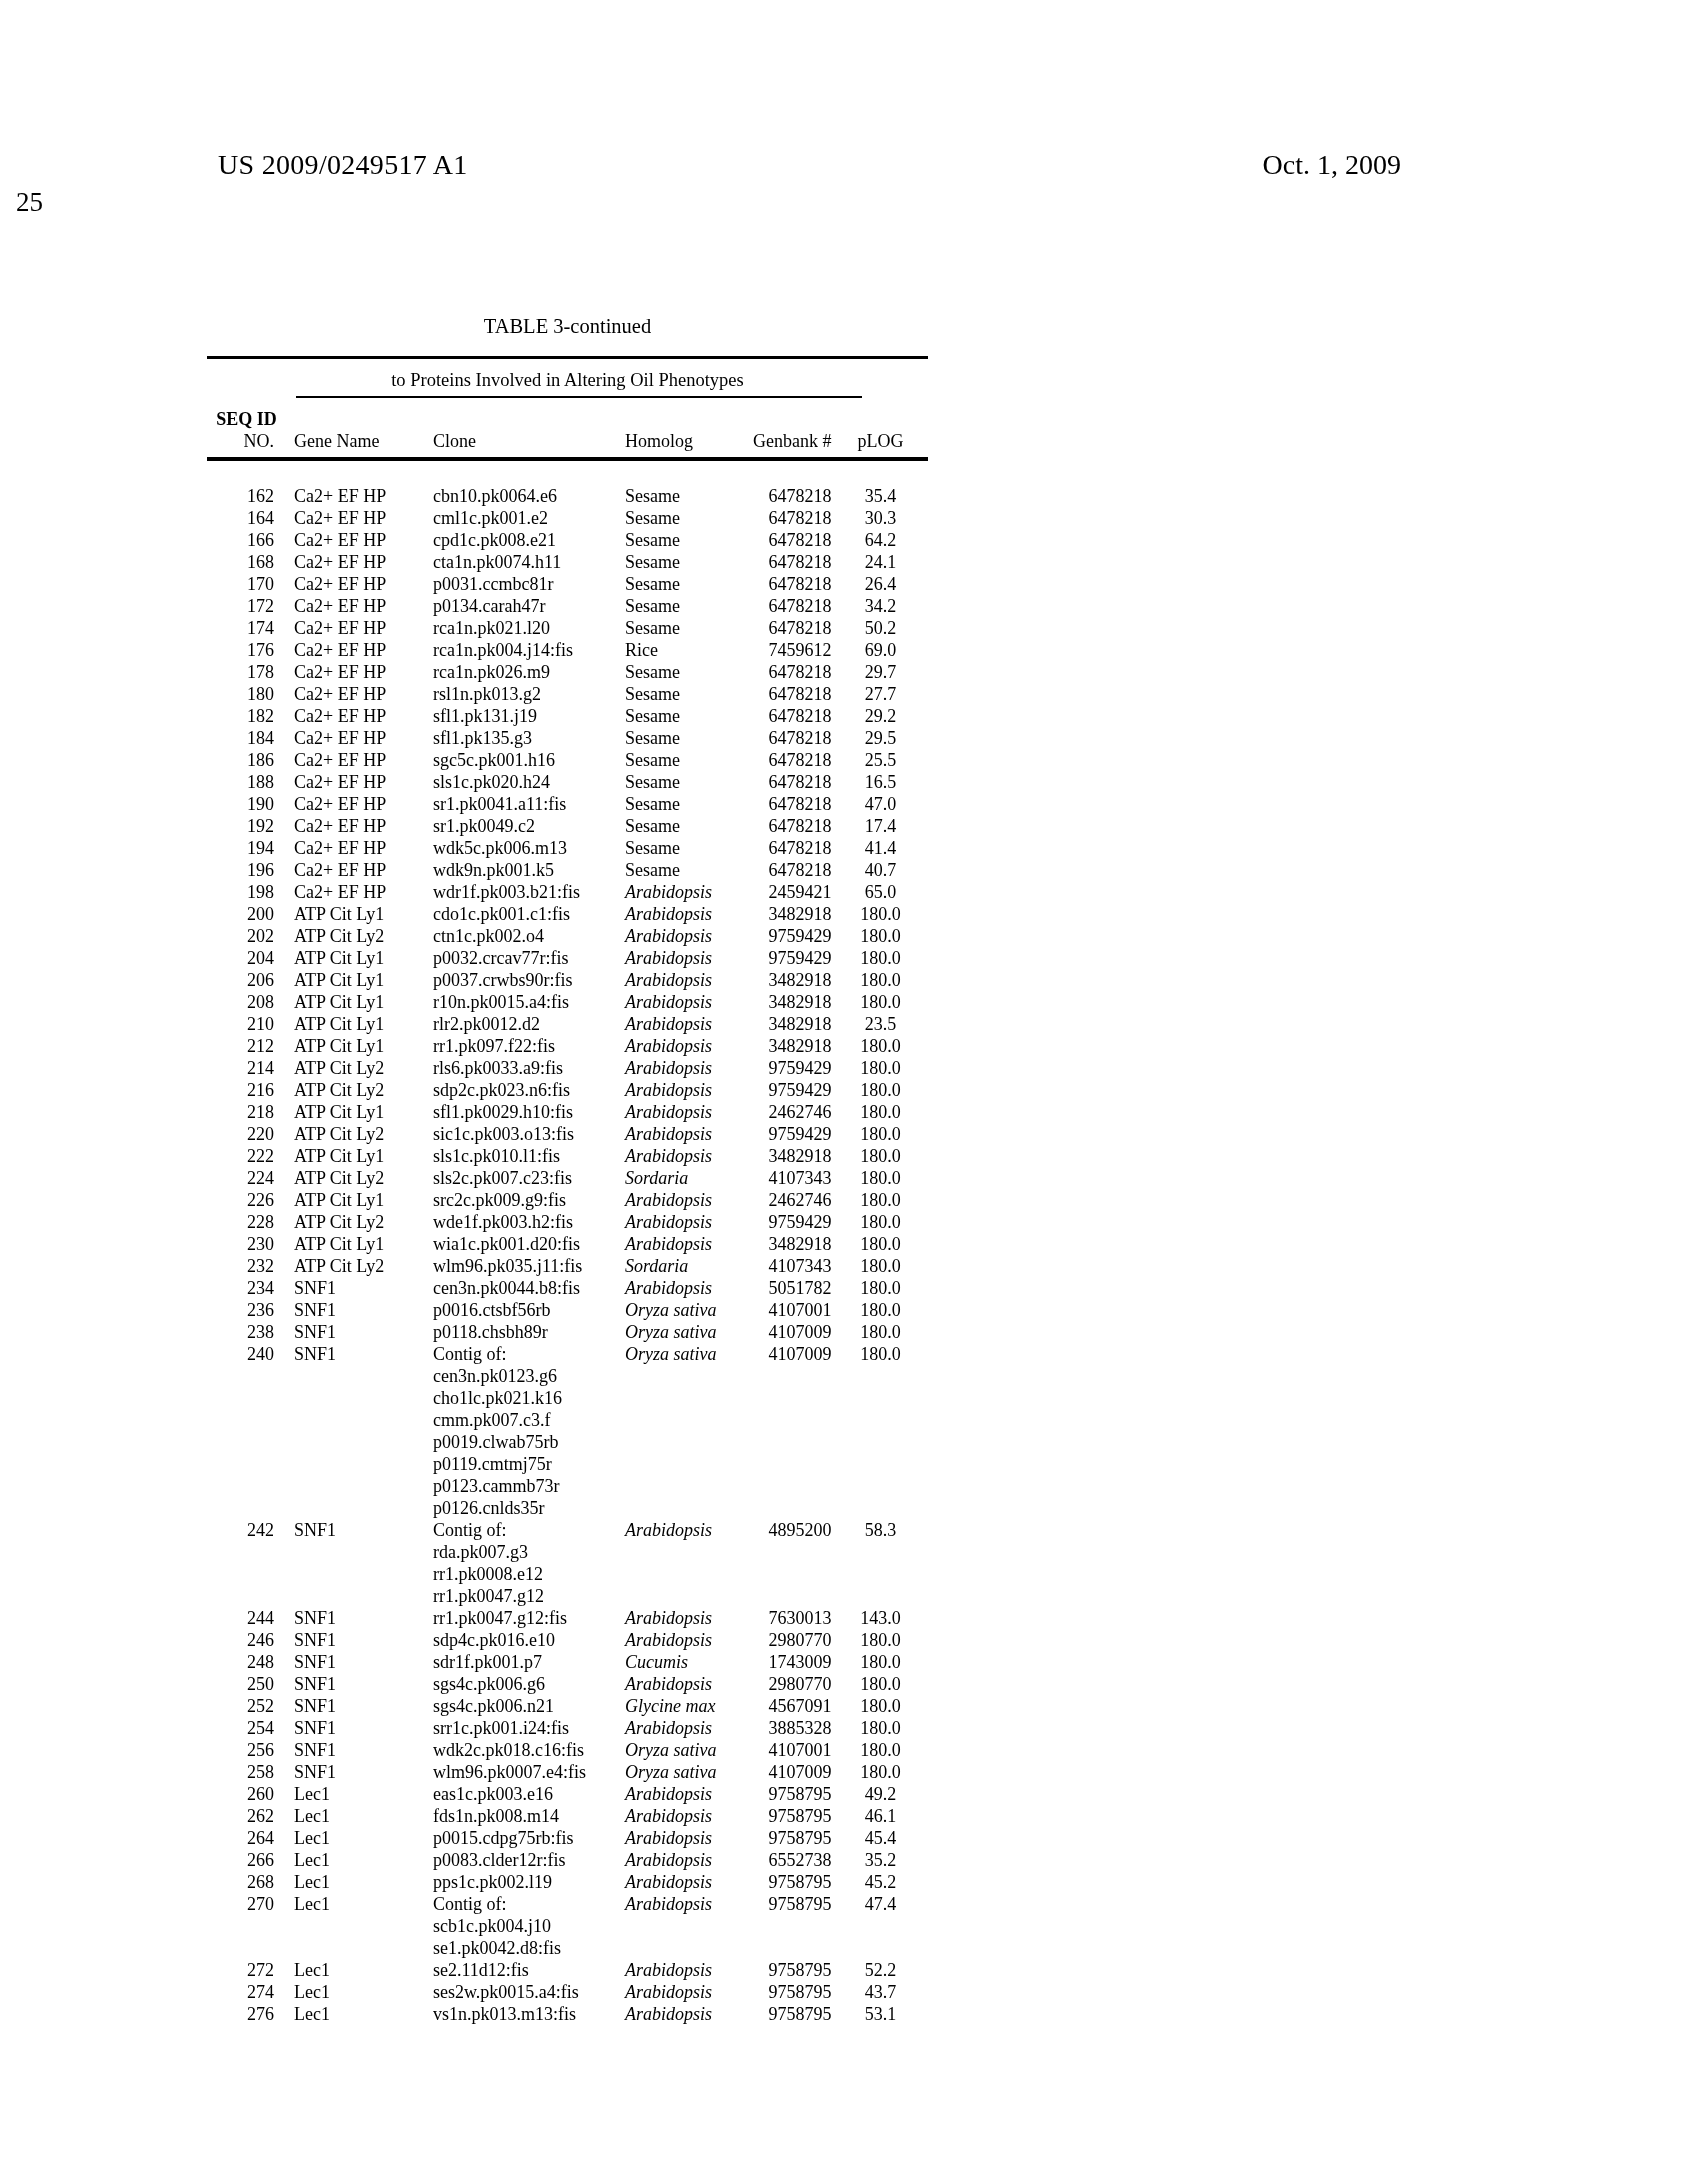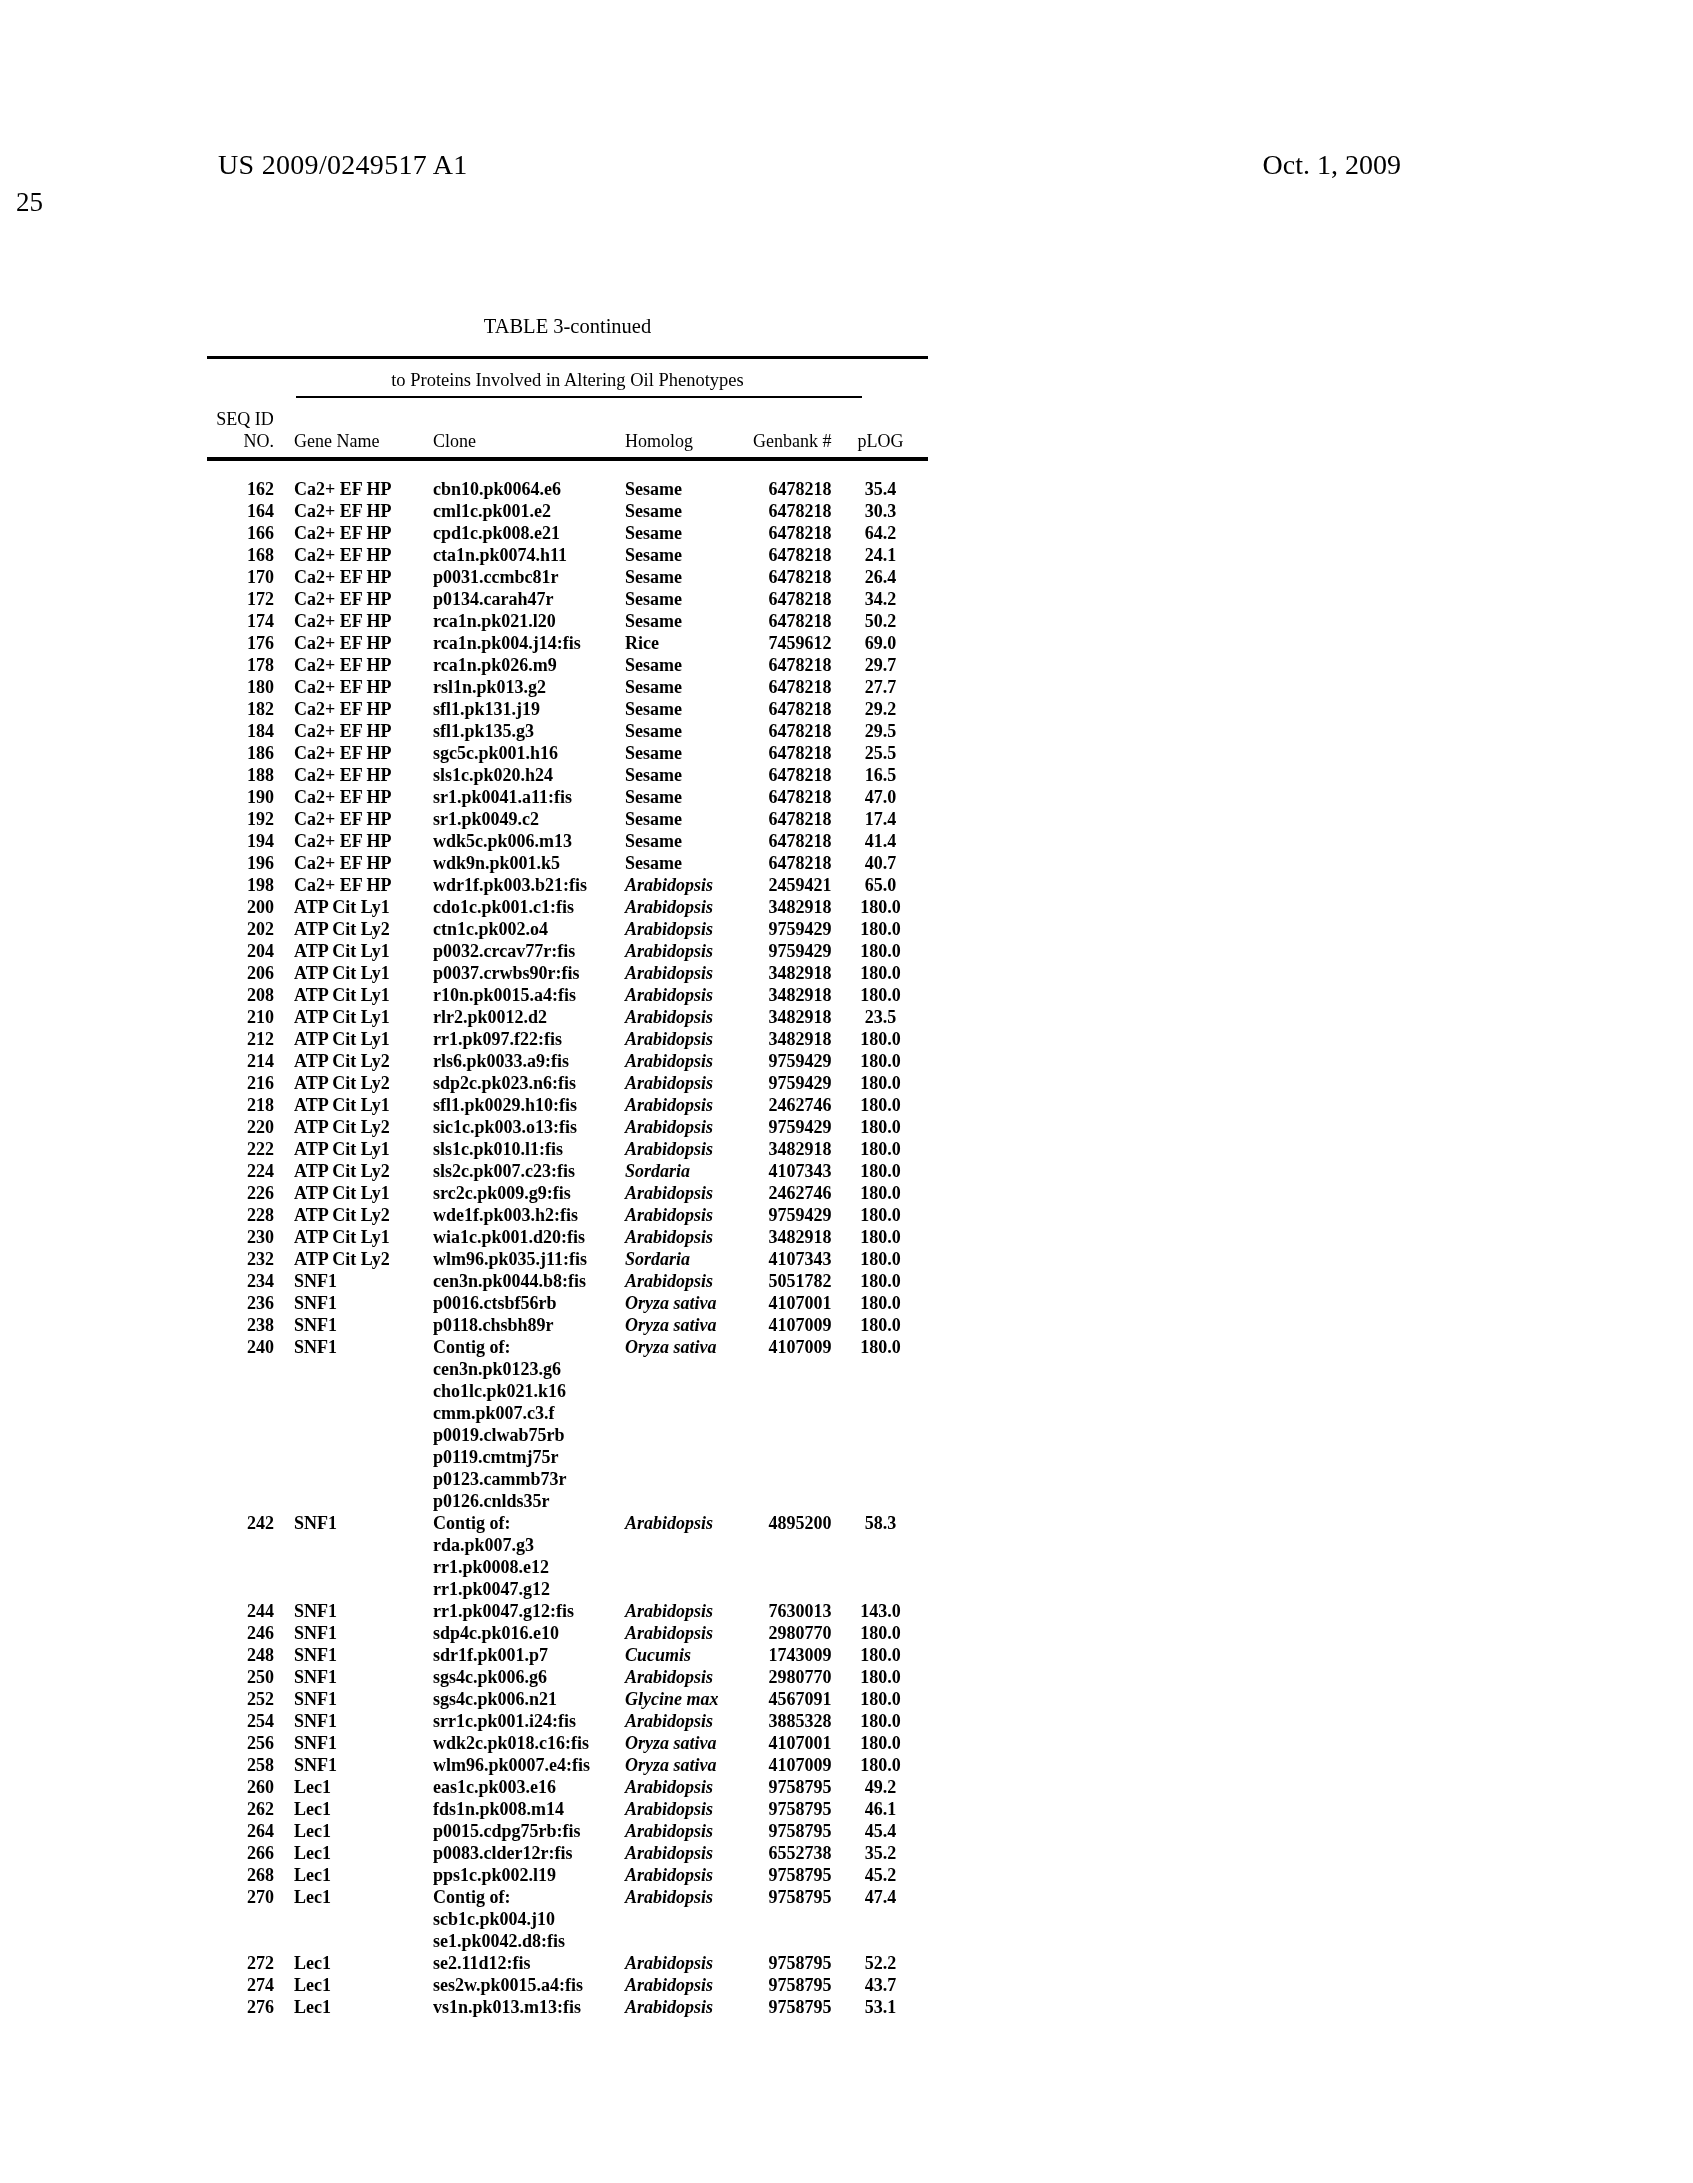--- a/index.html
+++ b/index.html
@@ -16,31 +16,31 @@
 
   .tablewrap{position:absolute;left:207px;top:315px;width:721px;}
   .ttitle{text-align:center;font-size:20.5px;line-height:22.5px;}
   .rule{background:#000000;}
   .rule-top{height:3.3px;margin-top:18.5px;}
   .rule-mid{height:3.3px;margin-top:5.3px;}
   .subtitle{margin-top:9.3px;text-align:center;font-size:18.5px;line-height:23px;}
   .sub-underline{height:2px;background:#000;width:566px;margin-left:89px;margin-top:4px;}
 
   .thead{margin-top:10.6px;font-size:18px;line-height:22px;}
-  .seqid-l1{padding-left:9.3px;}
+  .seqid-l1{padding-left:9.3px;font-weight:bold;}
 
   .grid{display:grid;grid-template-columns:67px 159px 192px 124px 89px 89px;align-items:start;}
   .c{font-size:18px;line-height:22px;white-space:nowrap;}
   .c.seq{text-align:right;}
   .c.gene{padding-left:20px;}
   .c.hom{}
   .c.gb{text-align:right;padding-right:6.6px;}
   .c.plog{text-align:center;padding-right:4px;}
   .c.hom.it{font-style:italic;}
-  #tbody{margin-top:17px;font-weight:bold;}
+  #tbody{margin-top:24px;}
 </style>
 </head>
 <body>
 
 <div class="page">
   <div class="hdr-left">US 2009/0249517 A1</div>
   <div class="hdr-right">Oct. 1, 2009</div>
   <div class="page-num">25</div>
 
   <div class="tablewrap">

